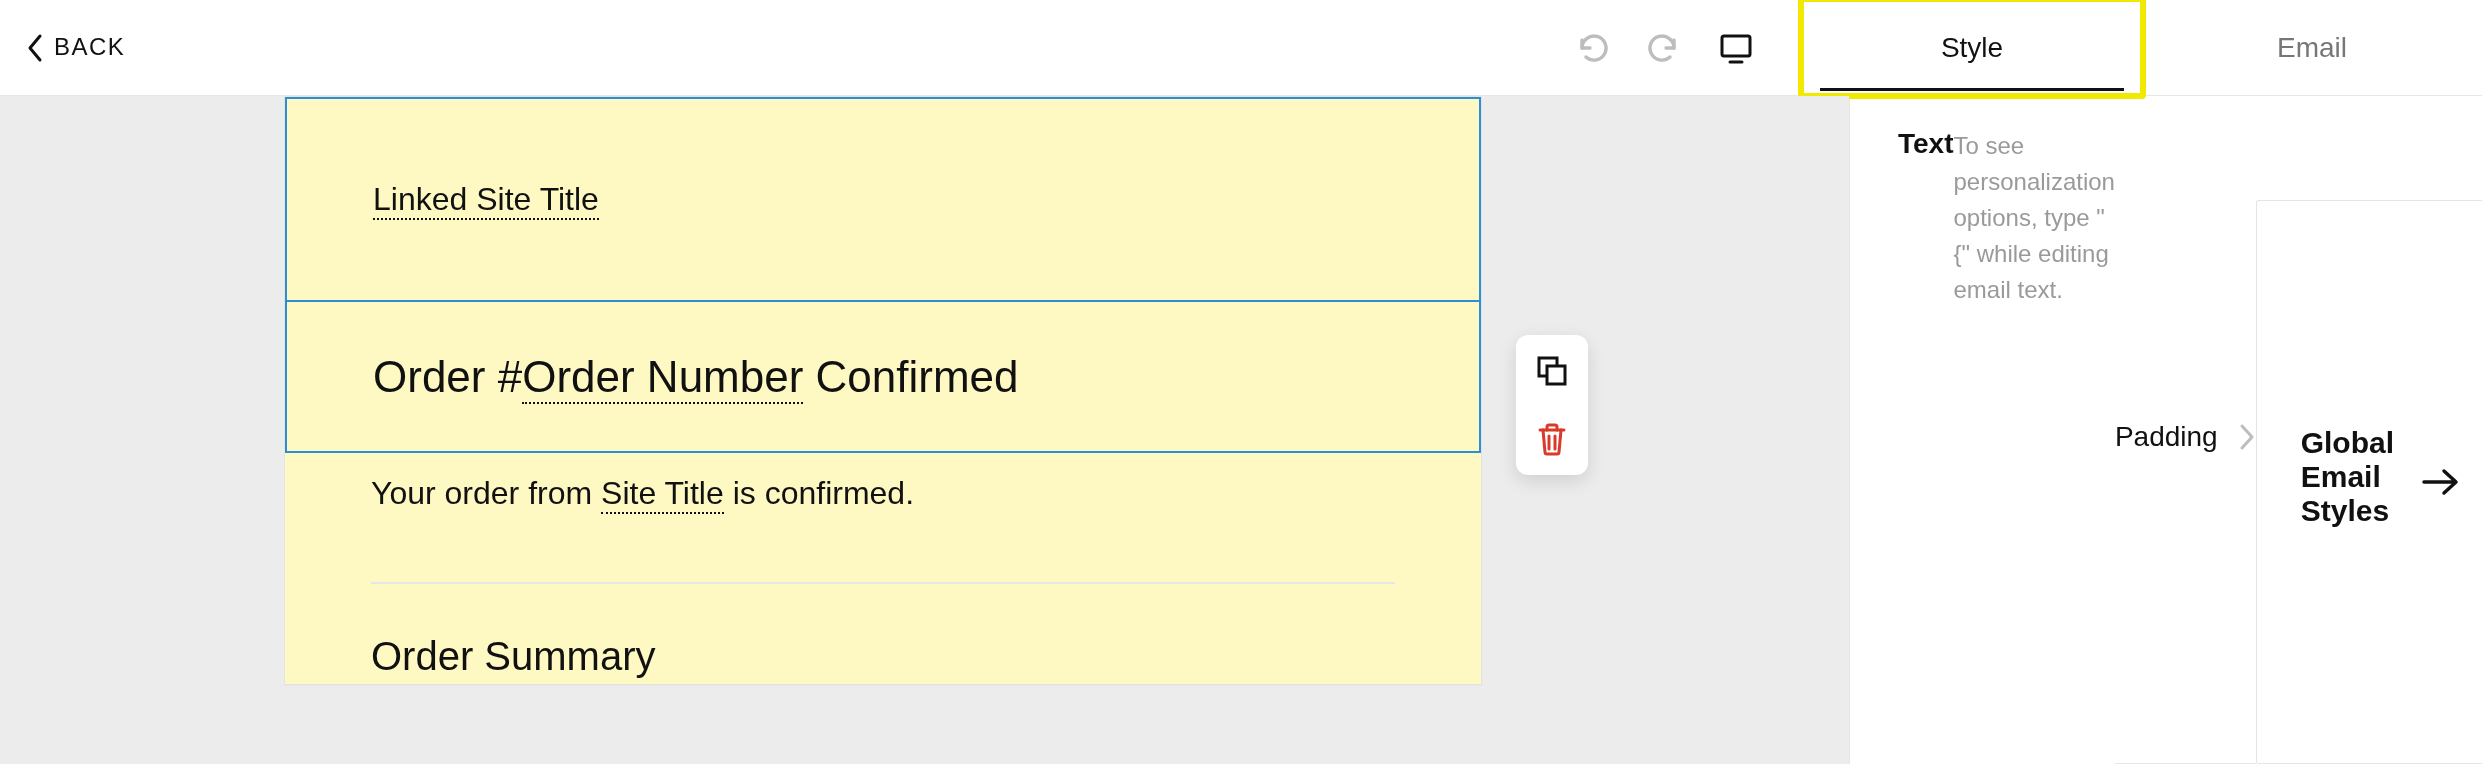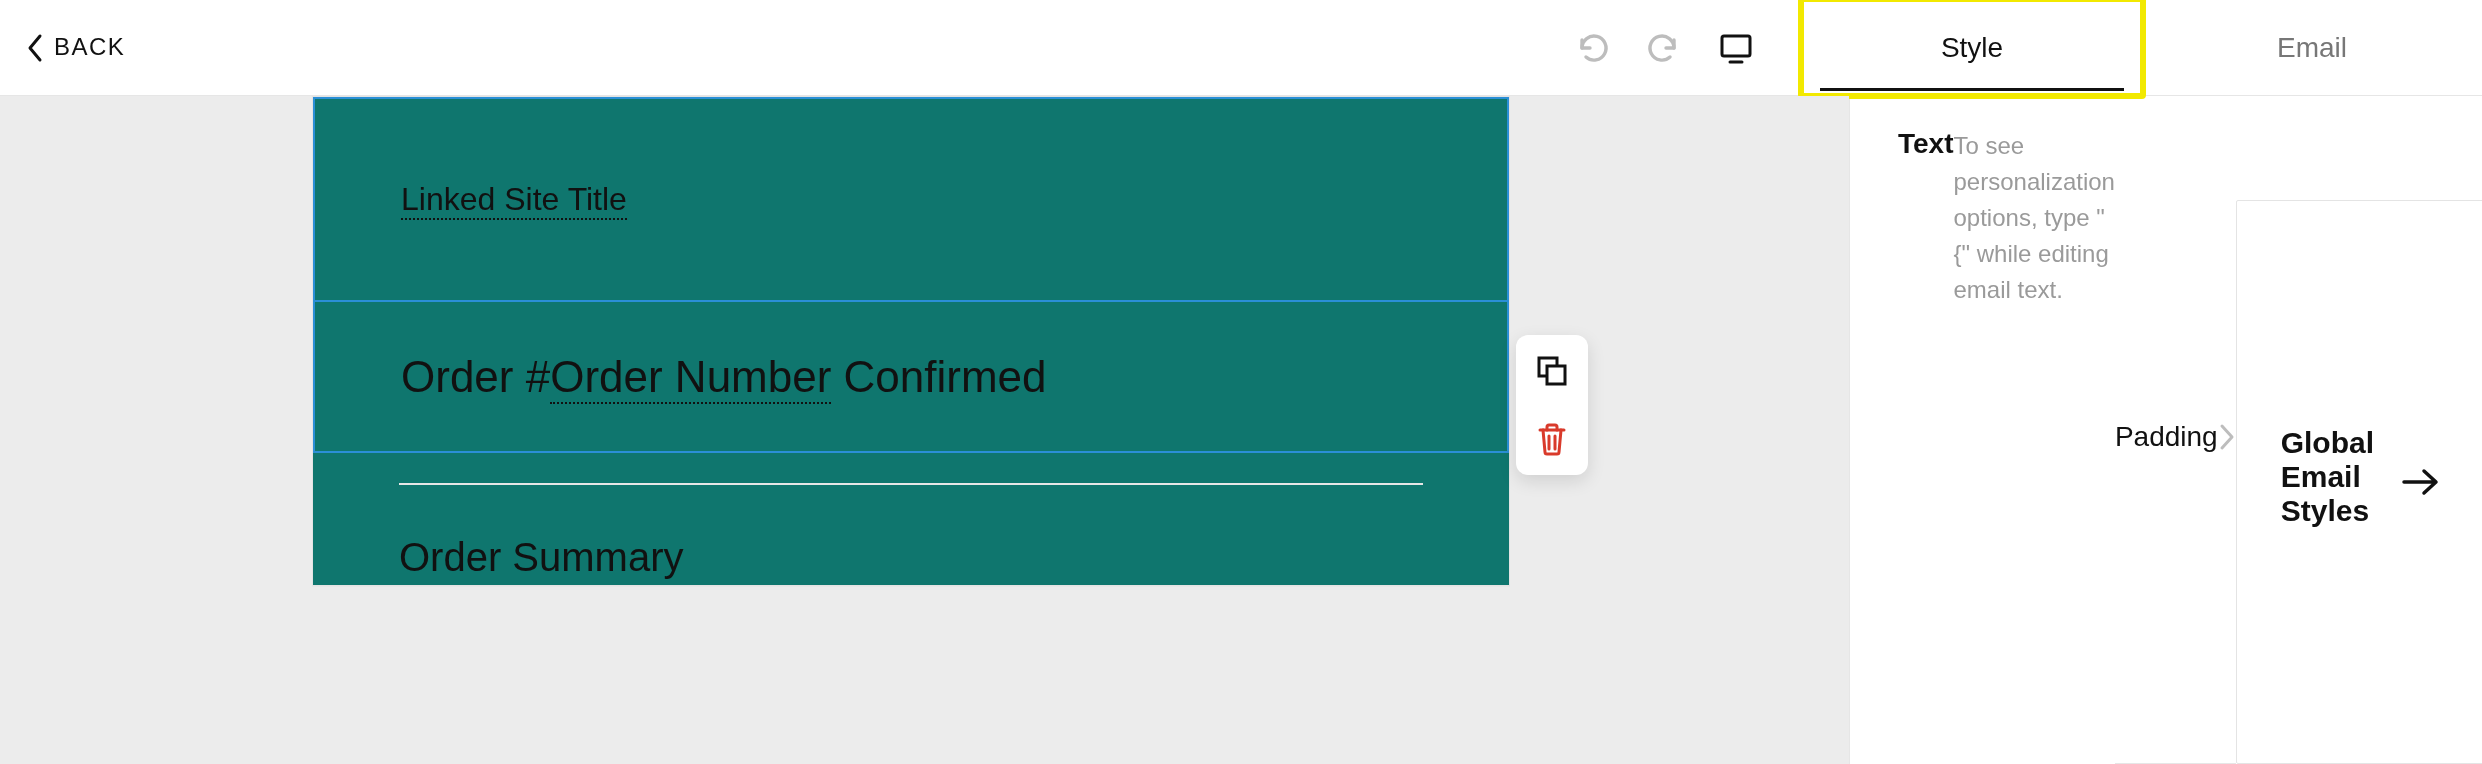--- a/index.html
+++ b/index.html
@@ -102,23 +102,23 @@
     
     .canvas-pane {
       flex: 1;
       background: #ececec;
       position: relative;
       padding-top: 0;
     }
     .email-card {
       position: absolute;
       top: 0;
-      left: 312px;
+      left: 284px;
       width: 1198px;
-      background: #0f766e;
+      background: #fef9c3;
       border: 1px solid #e3e3e3;
       box-shadow: 0 1px 0 rgba(0,0,0,0.02);
     }
     .selected-wrap {
       border: 2px solid #2b8fd6;
     }
     .block {
       padding: 40px 86px;
       font-size: 32px;
       color: #111;
@@ -198,20 +198,21 @@
       line-height: 1.5;
       margin-bottom: 40px;
     }
     .row-item {
       display: flex;
       align-items: center;
       justify-content: space-between;
       padding: 6px 0 24px 0;
       border-bottom: 1px solid #e6e6e6;
       cursor: pointer;
+      gap: 20px;
     }
     .row-item-label {
       font-size: 28px;
       color: #111;
     }
     .chev-right svg { display: block; }
 
     .global-card {
       margin-top: 72px;
       border: 1px solid #e4e4e4;
@@ -290,20 +291,23 @@
 
       <div class="selected-wrap">
         <div class="block title-block">
           <span class="merge-tag">Linked Site Title</span>
         </div>
         <div class="block order-heading">
           <span>Order #</span><span class="merge-tag">Order Number</span><span> Confirmed</span>
         </div>
       </div>
 
+      <div class="block body-text-block">
+        <span>Your order from </span><span class="merge-tag">Site Title</span><span> is confirmed.</span>
+      </div>
 
       <div class="divider"></div>
 
       <div class="block summary-block">
         <span>Order Summary</span>
       </div>
     </div>
 
     <div class="float-actions">
       <div class="icon-slot">

